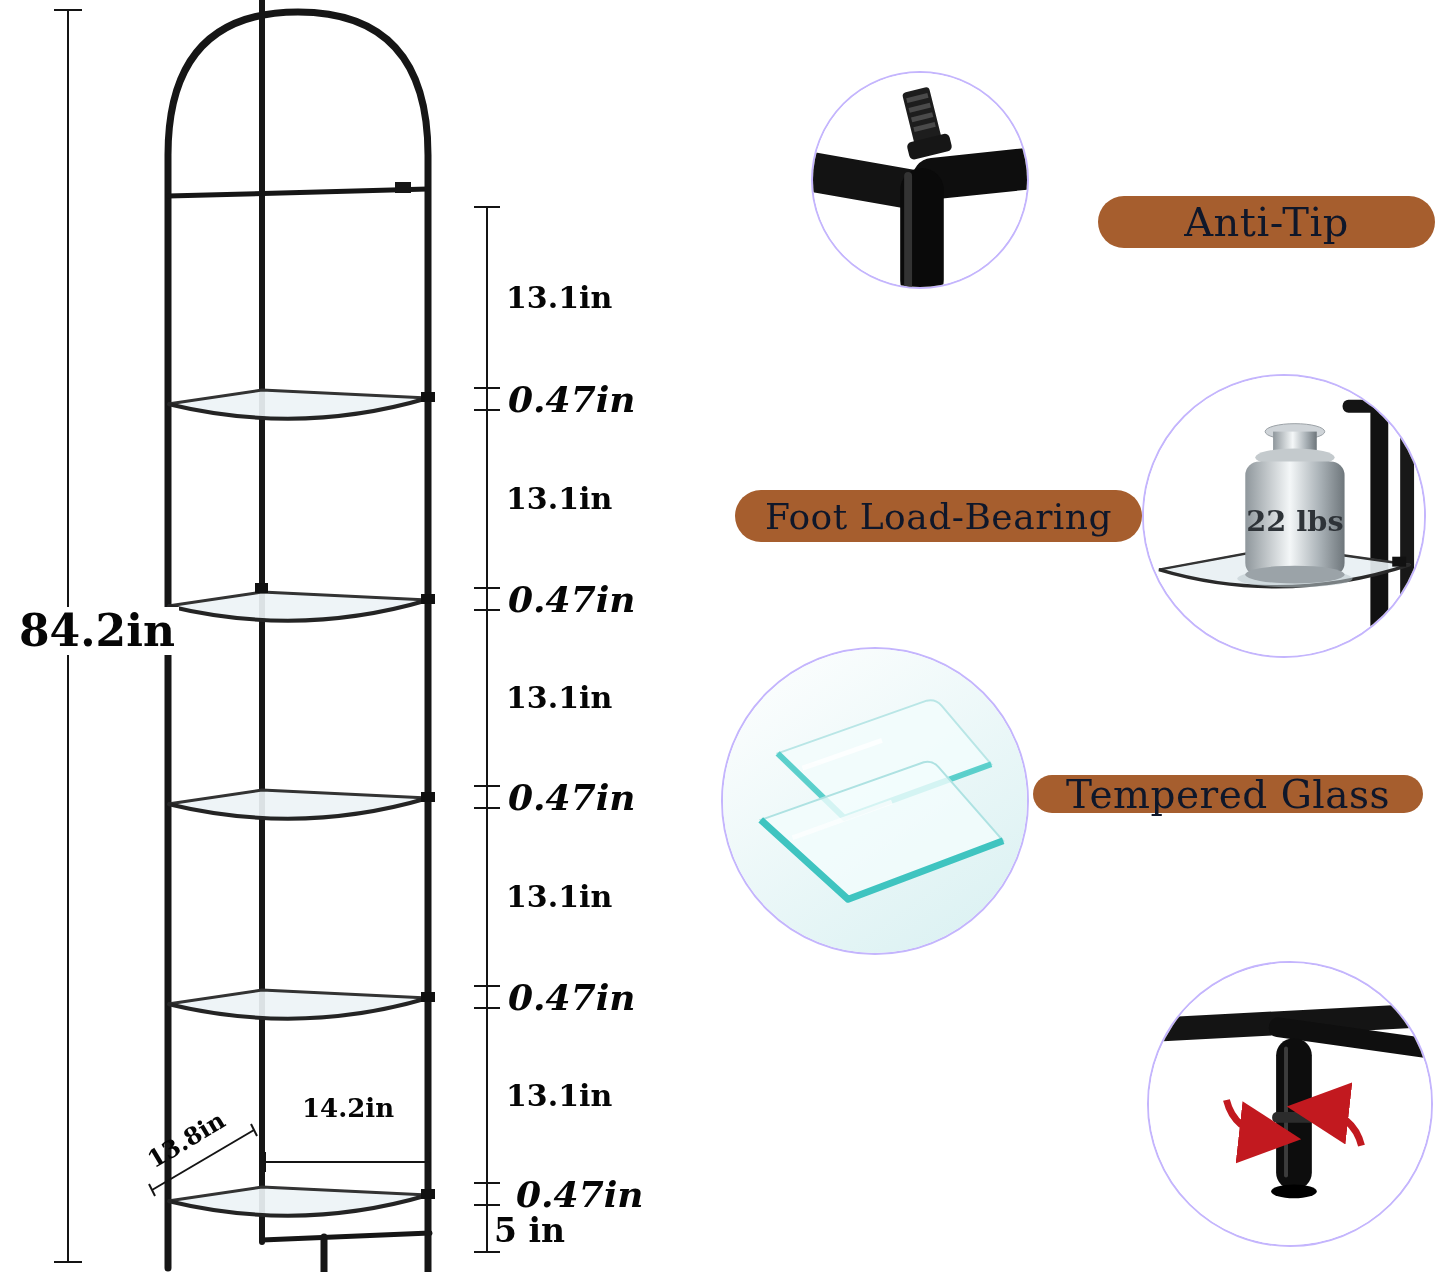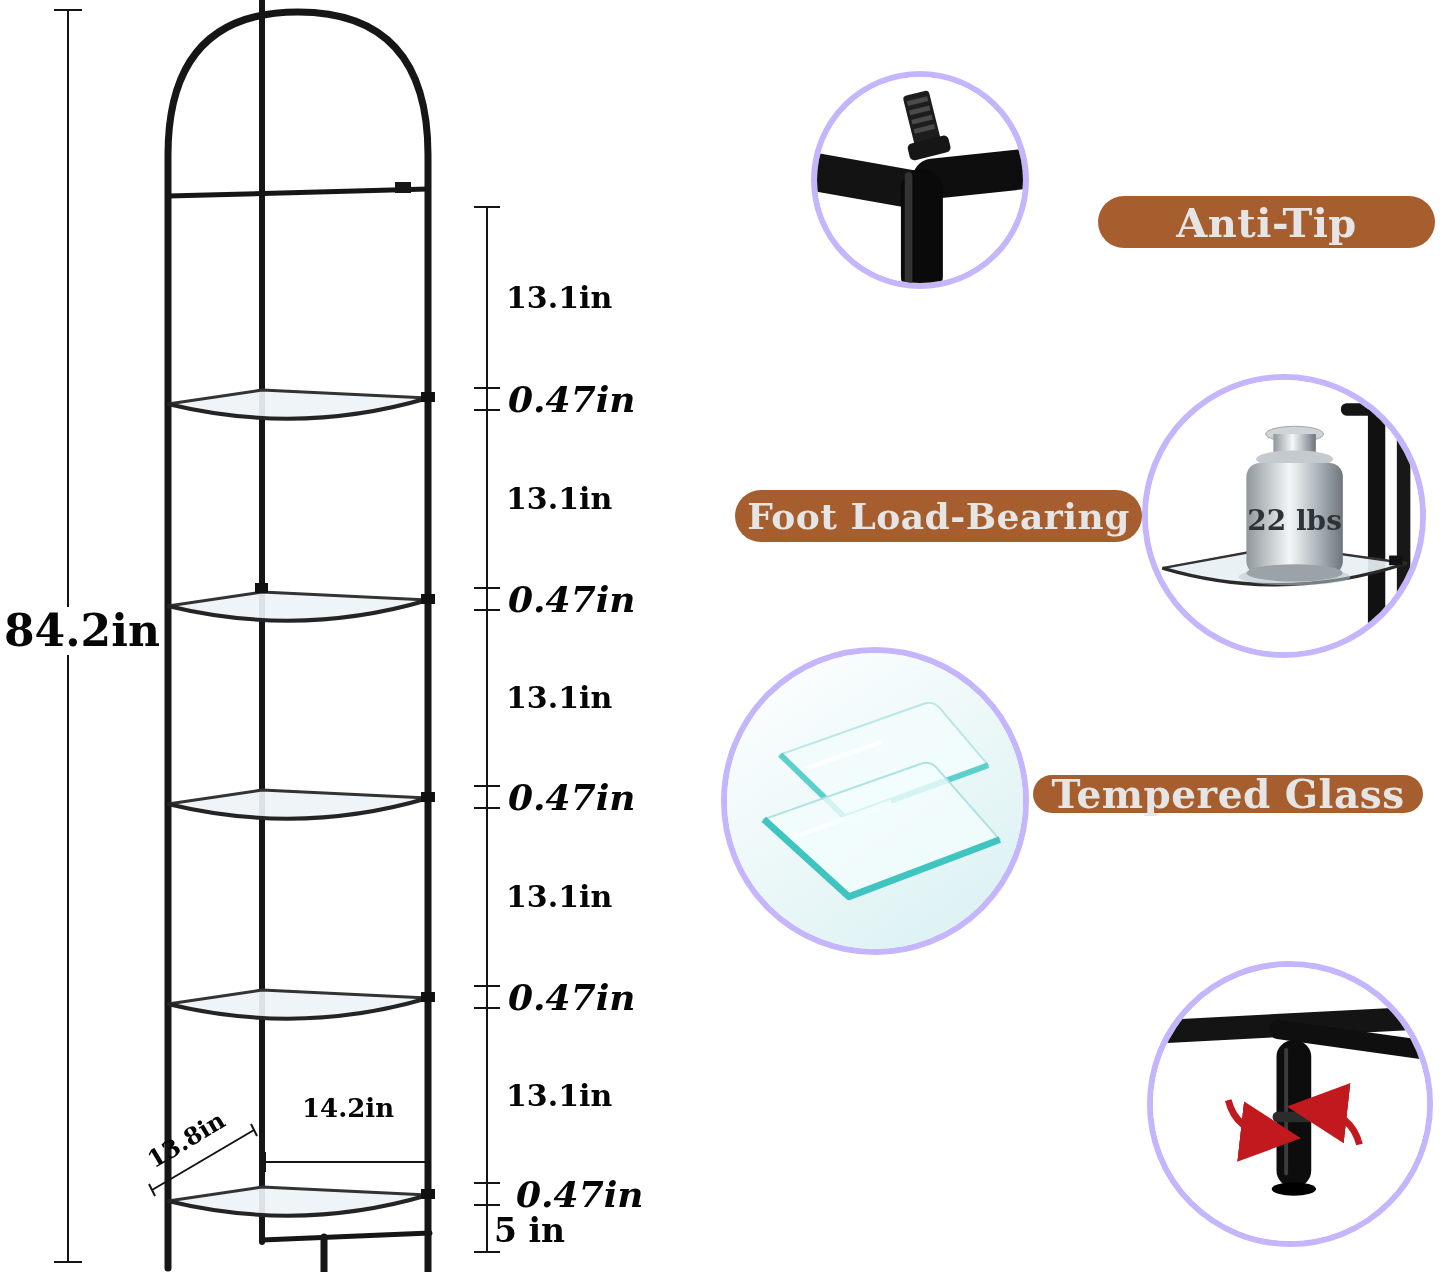--- a/index.html
+++ b/index.html
@@ -18,42 +18,42 @@
     position: absolute;
     font-weight: bold;
     color: #060606;
     transform: translateY(-50%);
     white-space: nowrap;
     line-height: 1;
   }
   .dim-gap   { font-size: 30px; }
   .dim-thick { font-size: 36px; font-style: italic; }
   .dim-base  { font-size: 33px; }
-  .dim-total { font-size: 44px; background:#fff; padding: 2px 4px; text-align:center; }
+  .dim-total { font-size: 44px; background:#fff; padding: 2px 4px; text-align:center;margin-left:15px; }
   .dim-width { font-size: 26px; }
   .dim-depth { font-size: 24px; transform: translateY(-50%) rotate(-31deg); transform-origin: left center; }
 
   .feature-circle {
     position: absolute;
-    border: 6px solid #c4b5fd;
+    border: 2px solid #c4b5fd;
     border-radius: 50%;
     overflow: hidden;
     background: #ffffff;
   }
   .feature-circle svg { display: block; width: 100%; height: 100%; }
 
   .pill {
     position: absolute;
     background: #a65e2e;
     border-radius: 28px;
-    color: #e5e5e5;
+    color: #0f172a;
     display: flex;
     align-items: center;
     justify-content: center;
-    font-weight: bold;
+    font-weight: normal;
     letter-spacing: 0.5px;
     white-space: nowrap;
   }
   .pill-anti  { left:1098px; top:196px;  width:337px; height:52px; font-size:40px; }
   .pill-load  { left:735px;  top:490px;  width:407px; height:52px; font-size:36px; }
   .pill-glass { left:1033px; top:775px;  width:390px; height:38px; font-size:39px; }
   .pill-foot  { left:744px;  top:1062px; width:388px; height:53px; font-size:39px; }
 
   .circ-anti  { left:811px;  top:71px;  width:218px; height:218px; }
   .circ-load  { left:1142px; top:374px; width:284px; height:284px; }

